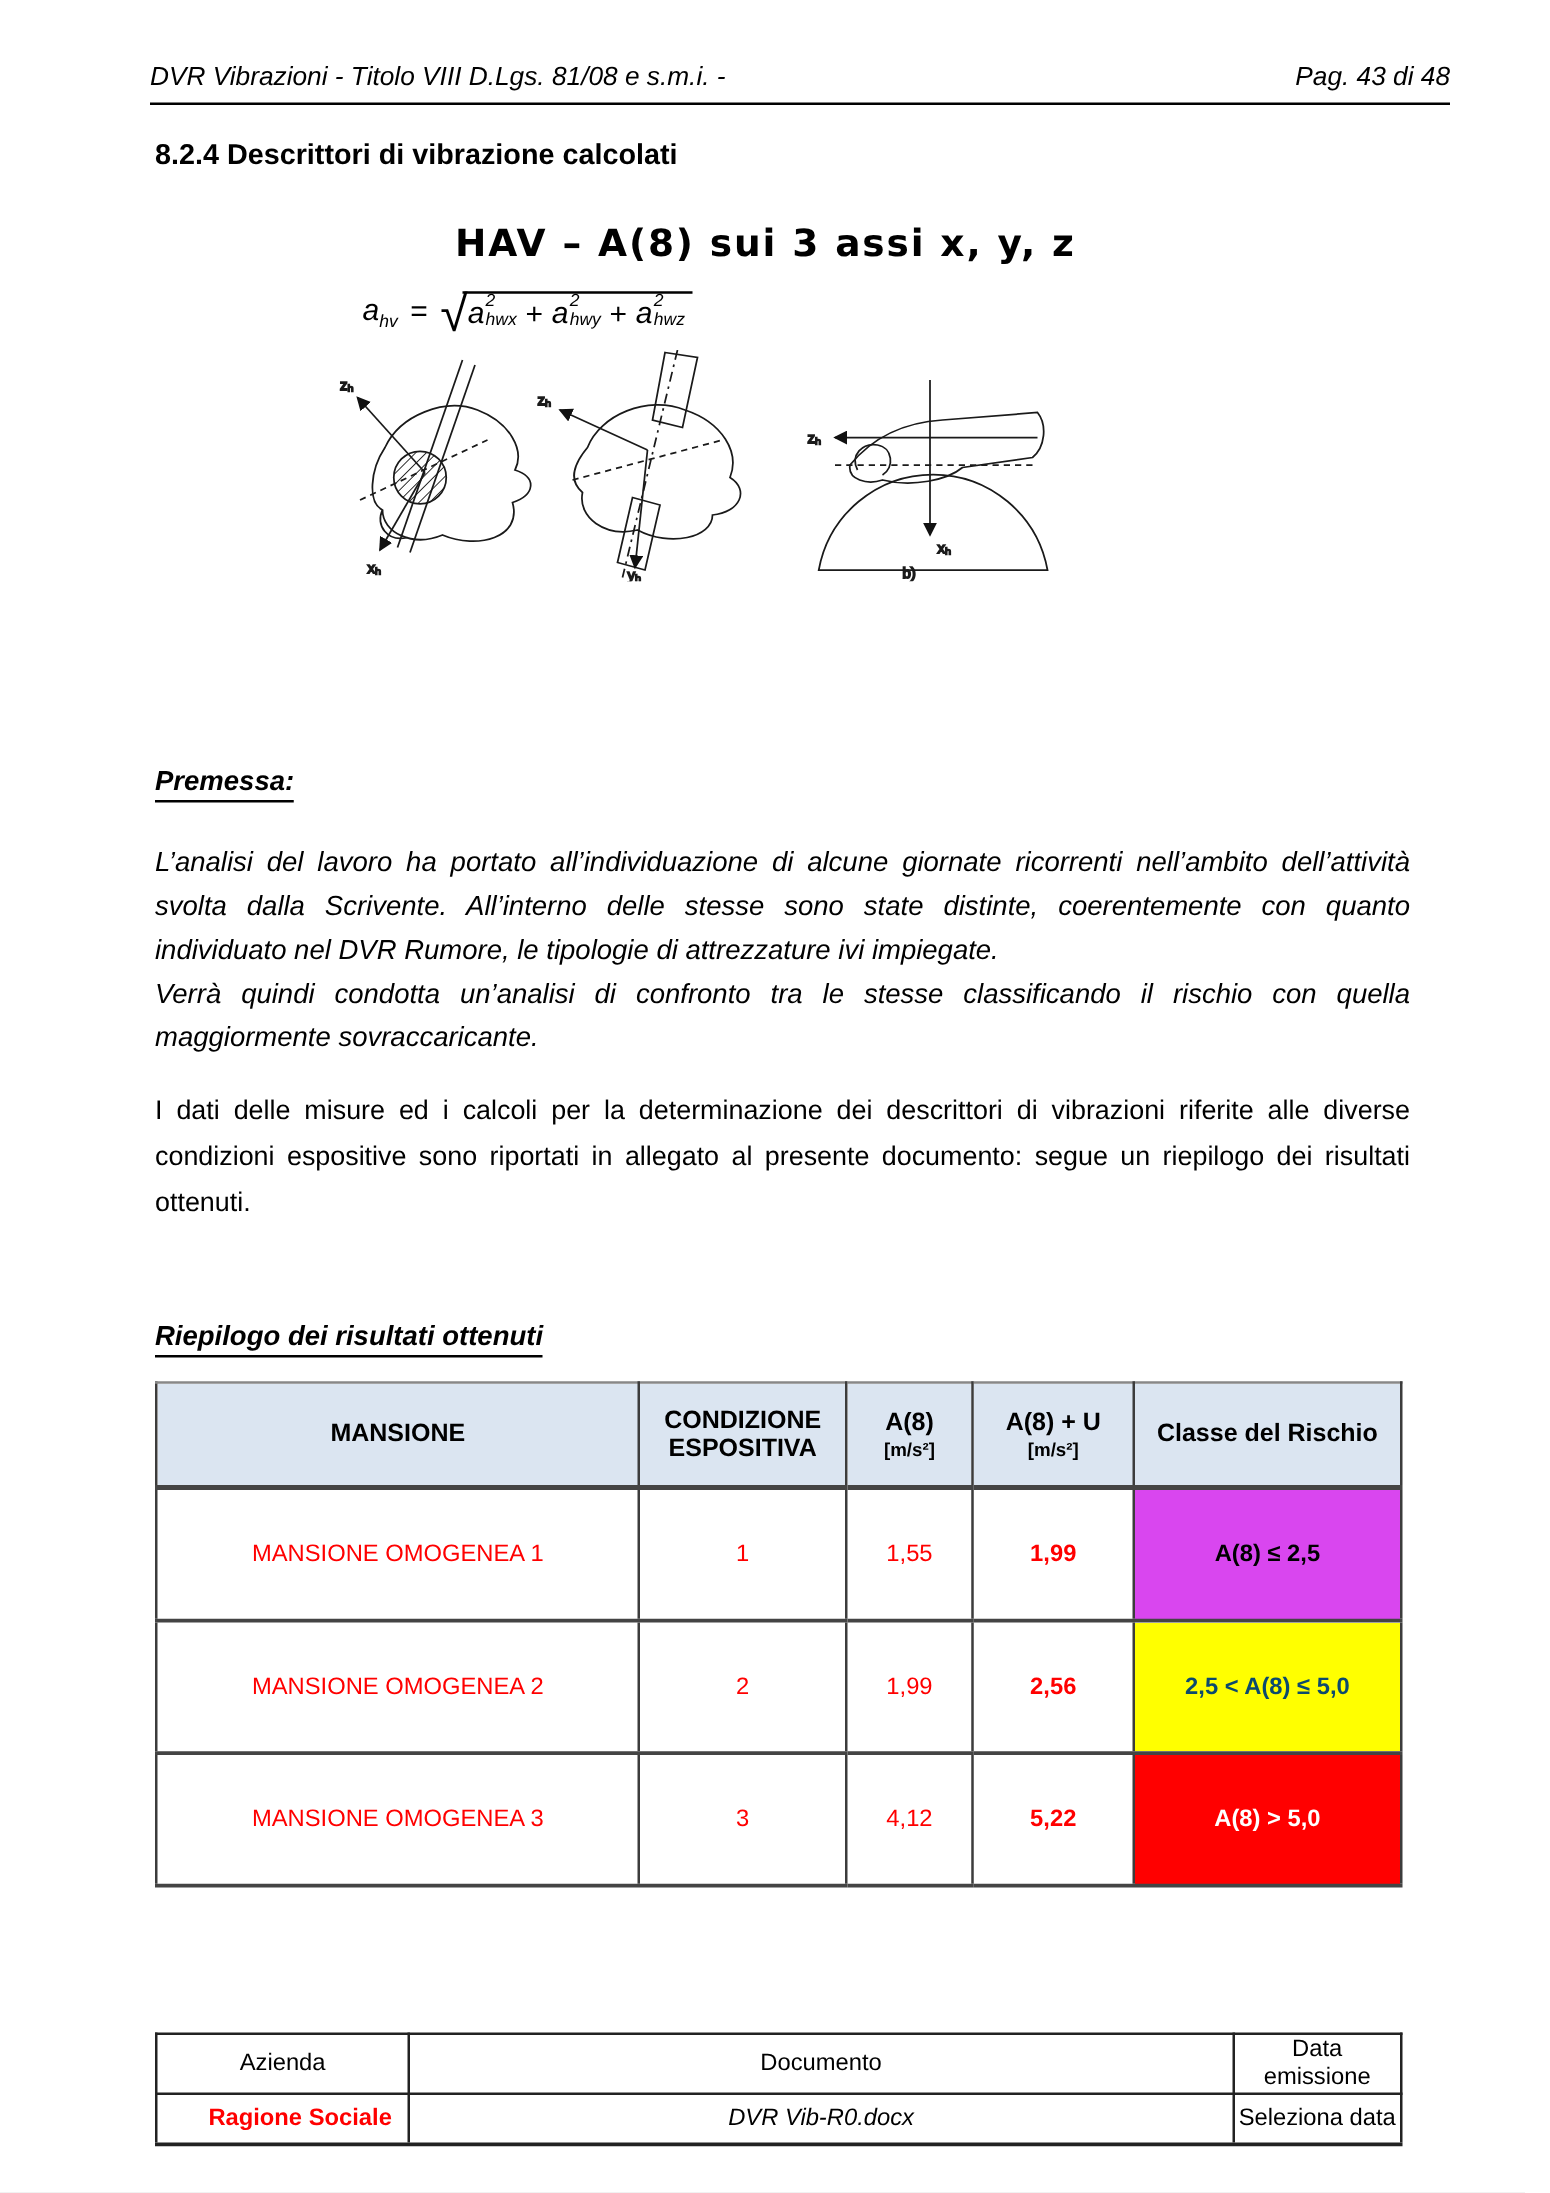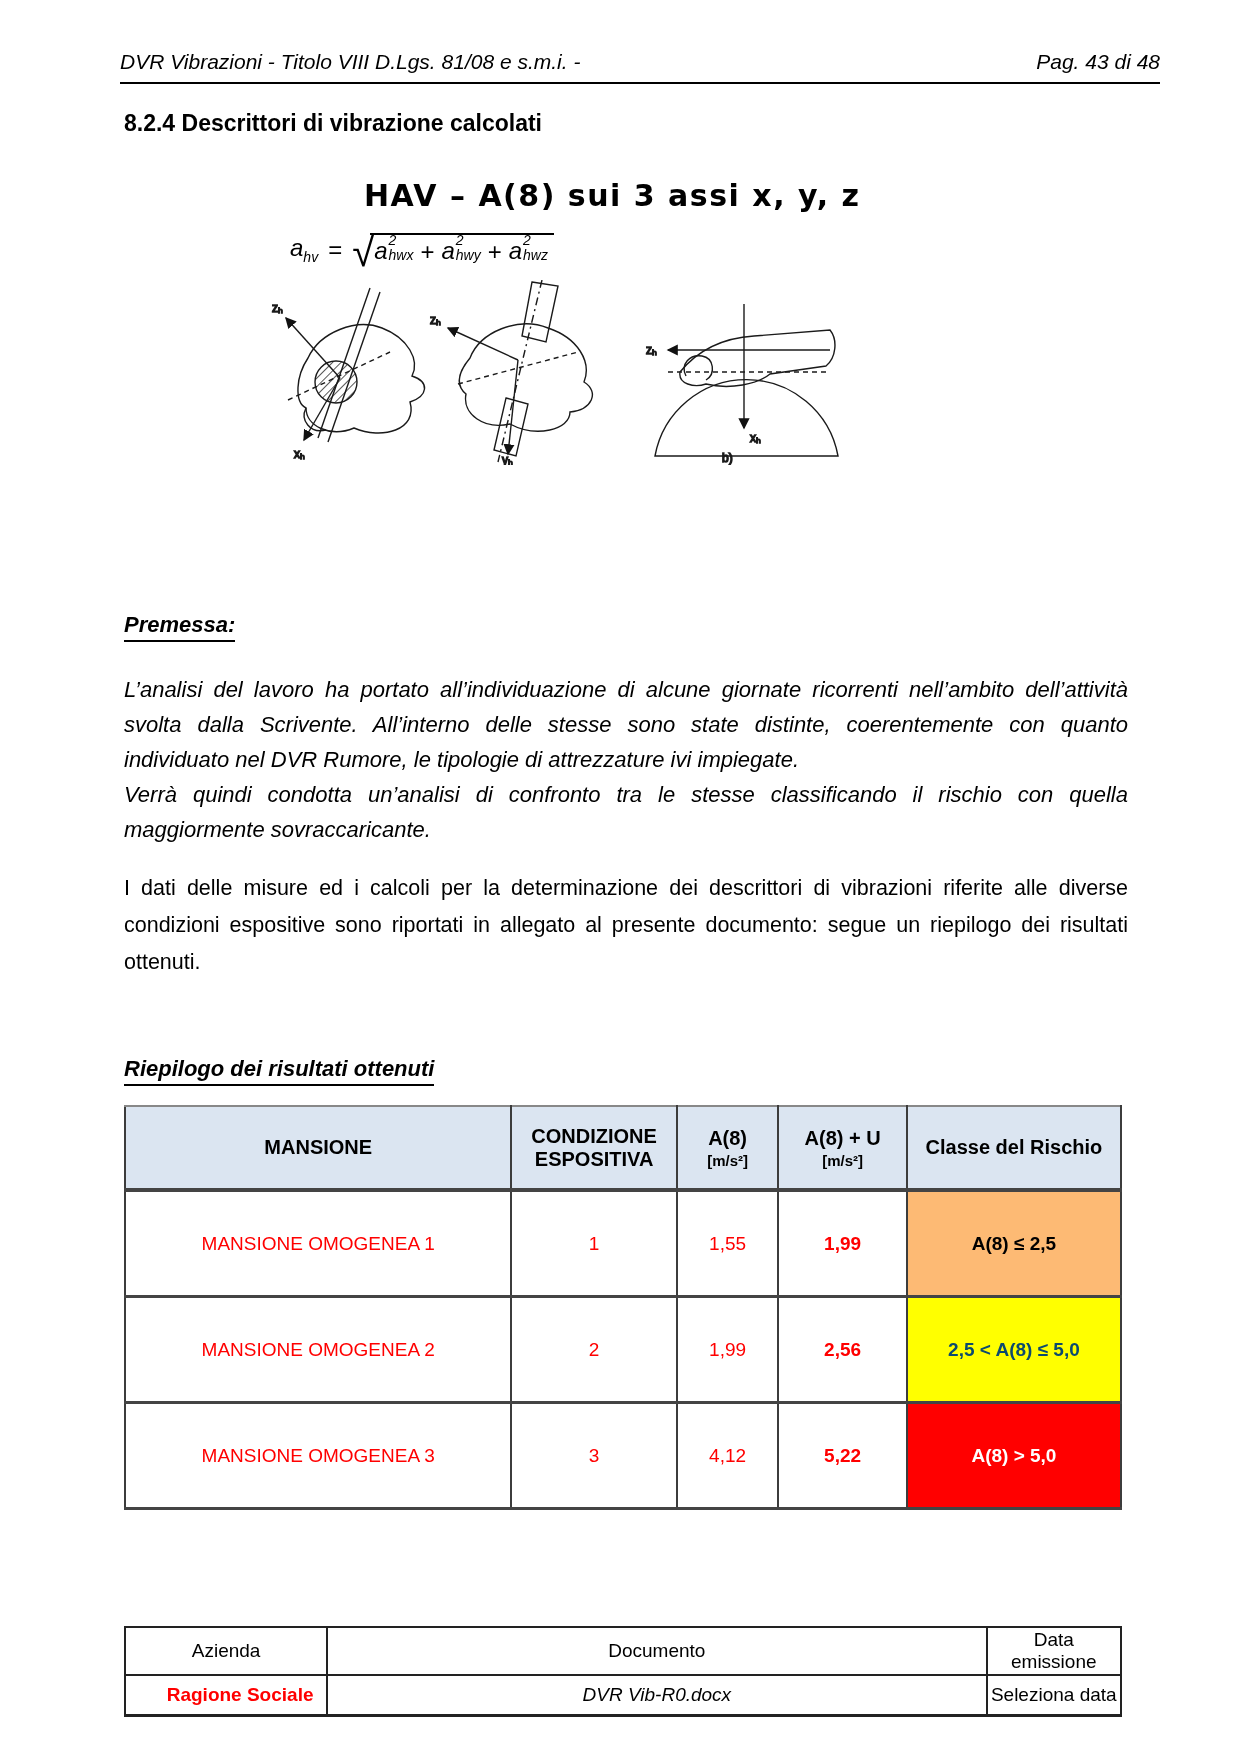--- a/index.html
+++ b/index.html
@@ -192,21 +192,21 @@
         <th><span>A(8) + U</span><span class="unit">[m/s²]</span></th>
         <th class="clr-title">Classe del Rischio</th>
       </tr>
     </thead>
     <tbody>
       <tr>
         <td class="red">MANSIONE OMOGENEA 1</td>
         <td class="red">1</td>
         <td class="red">1,55</td>
         <td class="red col-a8u">1,99</td>
-        <td class="classe-cell" style="background-color: #fdba74; color: rgb(0, 0, 0);">A(8) ≤ 2,5</td>
+        <td class="classe-cell" style="background-color: #d946ef; color: rgb(0, 0, 0);">A(8) ≤ 2,5</td>
       </tr>
       <tr>
         <td class="red">MANSIONE OMOGENEA 2</td>
         <td class="red">2</td>
         <td class="red">1,99</td>
         <td class="red col-a8u">2,56</td>
         <td class="classe-cell" style="background-color: rgb(255, 255, 0); color: #0c4a6e;">2,5 &lt; A(8) ≤ 5,0</td>
       </tr>
       <tr>
         <td class="red">MANSIONE OMOGENEA 3</td>

